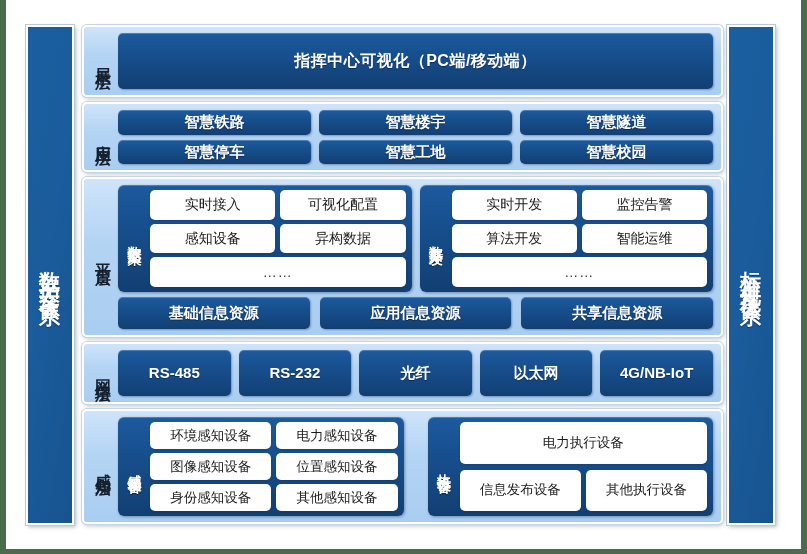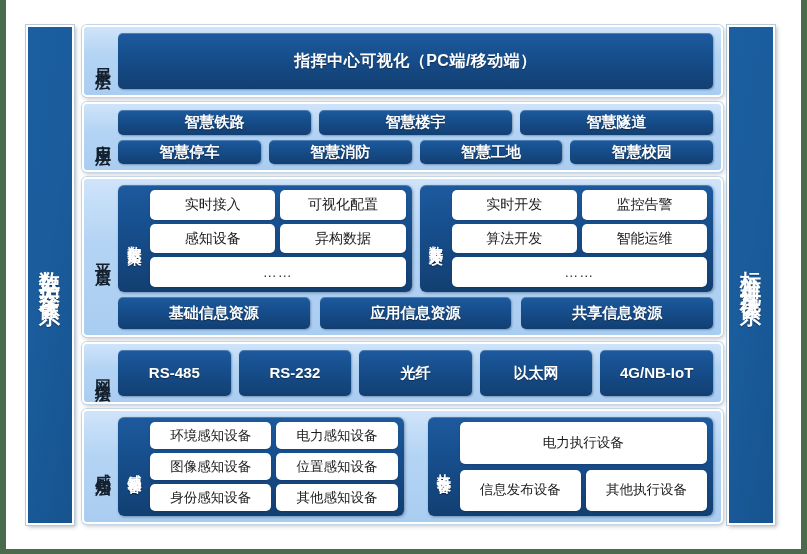--- a/index.html
+++ b/index.html
@@ -250,21 +250,20 @@
         <span class="vtxt">应用层</span>
       </div>
       <div class="layer-body">
         <div class="app-row">
           <div class="chip">智慧铁路</div>
           <div class="chip">智慧楼宇</div>
           <div class="chip">智慧隧道</div>
         </div>
         <div class="app-row">
           <div class="chip">智慧停车</div>
-          <div class="chip">智慧消防</div>
           <div class="chip">智慧工地</div>
           <div class="chip">智慧校园</div>
         </div>
       </div>
     </div>
 
     <div id="layer-platform" class="layer">
       <div class="layer-label">
         <span class="vtxt">平台层</span>
       </div>

